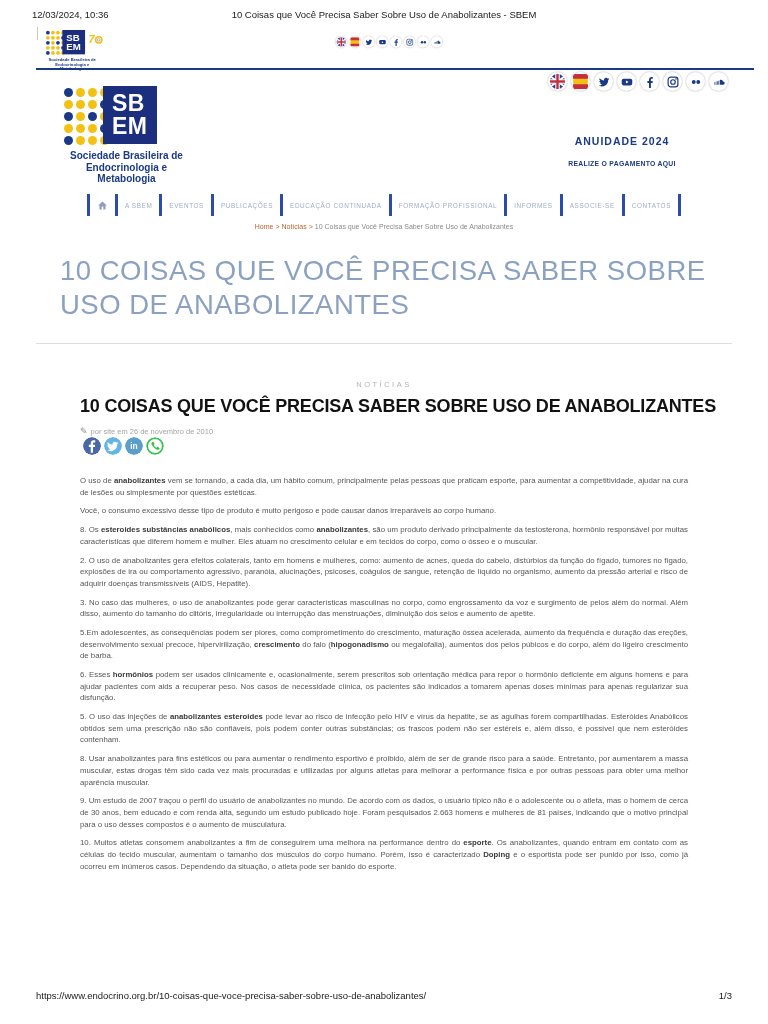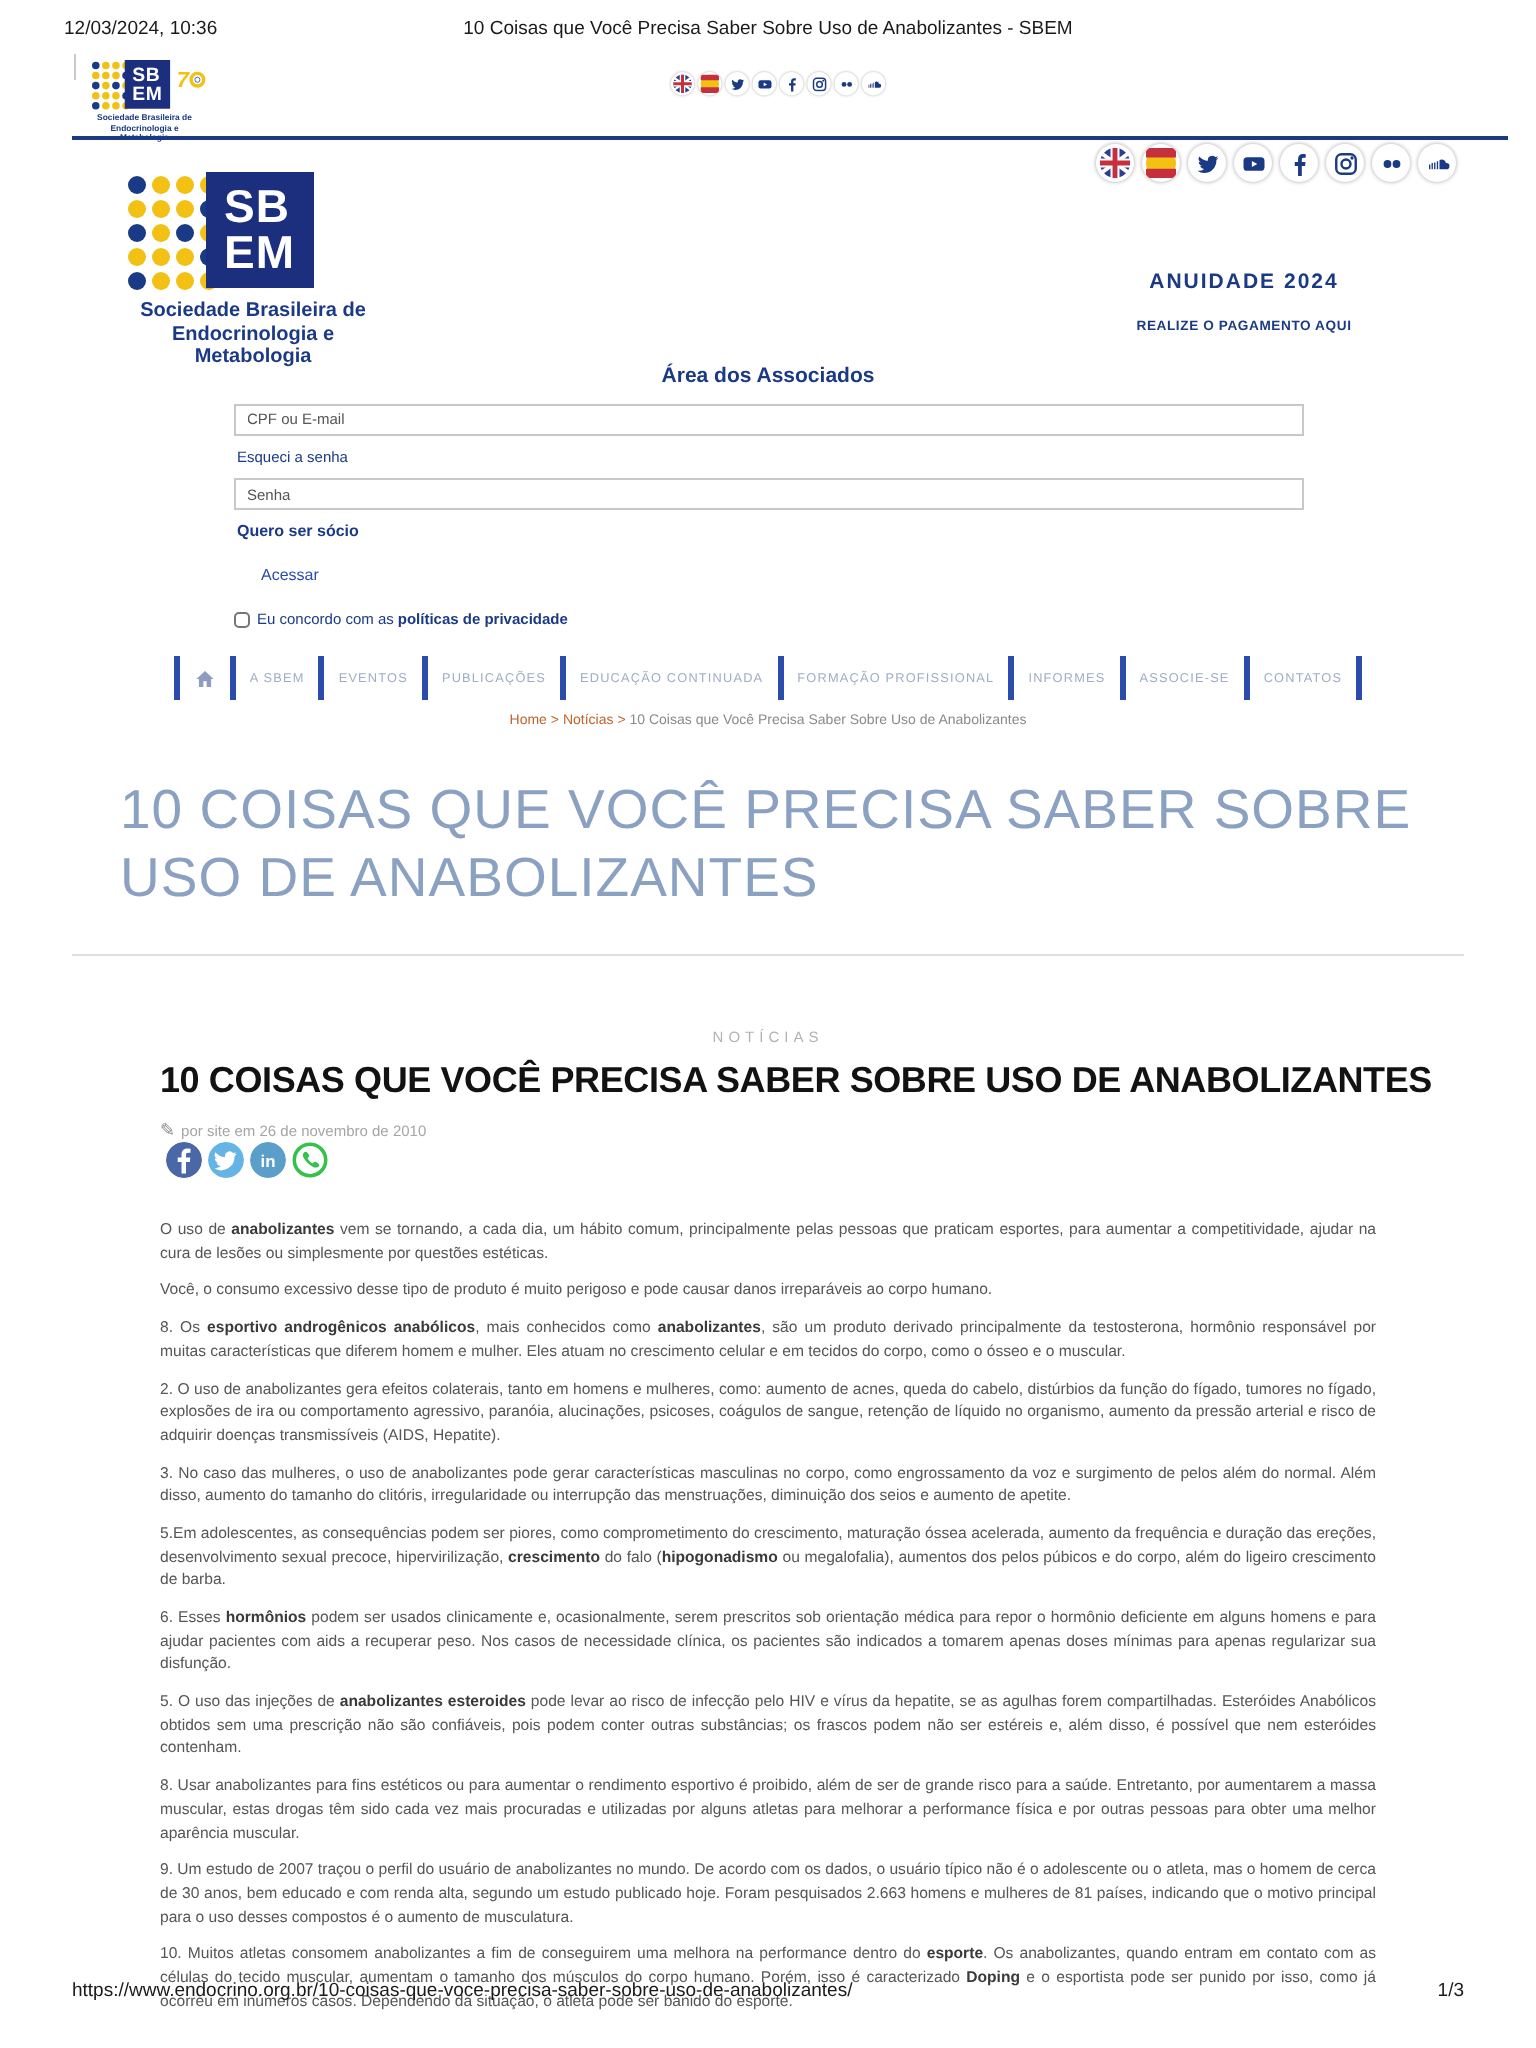--- a/index.html
+++ b/index.html
@@ -278,33 +278,20 @@
             <svg viewBox="0 0 16 16">
               <path fill="#1b3a85" d="M2 11.5V8.3h.9v3.2zm1.7 0V7.4h.9v4.1zm1.7 0V7h.9v4.5zm1.8 0V6.2h.9v5.3zm1.8 0V5.5c.4-.3.9-.5 1.5-.5 1.4 0 2.6 1 2.8 2.4h.3a2 2 0 1 1 0 4.1z"></path>
             </svg>
           </a>
         </div>
       <div class="anuidade">ANUIDADE 2024</div>
       <a class="payment">REALIZE O PAGAMENTO AQUI</a>
     </div>
   </div>
 
-  <div class="login">
-    <div class="login-title">Área dos Associados</div>
-    <input type="text" placeholder="CPF ou E-mail" style="">
-    <a class="login-link">Esqueci a senha</a>
-    <input type="text" placeholder="Senha" style="">
-    <a class="login-link bold">Quero ser sócio</a><br>
-    <a class="acessar">Acessar</a>
-    <label class="consent">
-      <input type="checkbox" style="">
-      <span>Eu concordo com as </span>
-      <b>políticas de privacidade</b>
-    </label>
-  </div>
 
   <nav class="nav" id="main-nav">
       <span class="nav-sep"></span>
       <a class="nav-home">
         <svg viewBox="0 0 16 16">
           <path fill="#8d9cc0" d="M8 2.2L1.8 8h1.8v5.8h3.2V9.6h2.4v4.2h3.2V8h1.8z"></path>
         </svg>
       </a>
       <span class="nav-sep"></span>
       <a class="nav-item">A SBEM</a>
@@ -357,23 +344,23 @@
             <circle cx="8" cy="8" r="8" fill="#5b9ec9"></circle>
             <text x="8" y="11" font-size="7.5" font-weight="bold" fill="#fff" text-anchor="middle" font-family="Liberation Sans, sans-serif">in</text>
           </svg>
         </a><a class="share-icon">
           <svg viewBox="0 0 16 16">
             <circle cx="8" cy="8" r="7" fill="#fff" stroke="#34c24b" stroke-width="1.6"></circle>
             <path fill="#34c24b" d="M5.3 4.8c.3-.6 1-.7 1.4-.2l.8 1.1c.2.3.2.7-.1 1l-.5.5c.4.9 1.4 1.9 2.3 2.3l.5-.5c.3-.3.7-.3 1-.1l1.1.8c.5.4.4 1.1-.2 1.4-.7.4-1.7.4-2.4-.1-1.6-.9-3.2-2.5-4.1-4.1-.4-.7-.4-1.7.2-2.1z"></path>
           </svg>
         </a></div>
     <div class="paragraphs" id="paragraphs">
-        <p><span>O uso de </span><b>anabolizantes</b><span> vem se tornando, a cada dia, um hábito comum, principalmente pelas pessoas que praticam esportes, para aumentar a competitividade, ajudar na cura de lesões ou simplesmente por questões estéticas.</span></p>
+        <p><span>O uso de </span><b>anabolizantes</b><span> vem se tornando, a cada dia, um hábito comum, principalmente pelas pessoas que praticam esporte, para aumentar a competitividade, ajudar na cura de lesões ou simplesmente por questões estéticas.</span></p>
         <p><span>Você, o consumo excessivo desse tipo de produto é muito perigoso e pode causar danos irreparáveis ao corpo humano.</span></p>
-        <p><span>8. Os </span><b>esportivo androgênicos anabólicos</b><span>, mais conhecidos como </span><b>anabolizantes</b><span>, são um produto derivado principalmente da testosterona, hormônio responsável por muitas características que diferem homem e mulher. Eles atuam no crescimento celular e em tecidos do corpo, como o ósseo e o muscular.</span></p>
+        <p><span>8. Os </span><b>esteroides substâncias anabólicos</b><span>, mais conhecidos como </span><b>anabolizantes</b><span>, são um produto derivado principalmente da testosterona, hormônio responsável por muitas características que diferem homem e mulher. Eles atuam no crescimento celular e em tecidos do corpo, como o ósseo e o muscular.</span></p>
         <p><span>2. O uso de anabolizantes gera efeitos colaterais, tanto em homens e mulheres, como: aumento de acnes, queda do cabelo, distúrbios da função do fígado, tumores no fígado, explosões de ira ou comportamento agressivo, paranóia, alucinações, psicoses, coágulos de sangue, retenção de líquido no organismo, aumento da pressão arterial e risco de adquirir doenças transmissíveis (AIDS, Hepatite).</span></p>
         <p><span>3. No caso das mulheres, o uso de anabolizantes pode gerar características masculinas no corpo, como engrossamento da voz e surgimento de pelos além do normal. Além disso, aumento do tamanho do clitóris, irregularidade ou interrupção das menstruações, diminuição dos seios e aumento de apetite.</span></p>
         <p><span>5.Em adolescentes, as consequências podem ser piores, como comprometimento do crescimento, maturação óssea acelerada, aumento da frequência e duração das ereções, desenvolvimento sexual precoce, hipervirilização, </span><b>crescimento</b><span> do falo (</span><b>hipogonadismo</b><span> ou megalofalia), aumentos dos pelos púbicos e do corpo, além do ligeiro crescimento de barba.</span></p>
         <p><span>6. Esses </span><b>hormônios</b><span> podem ser usados clinicamente e, ocasionalmente, serem prescritos sob orientação médica para repor o hormônio deficiente em alguns homens e para ajudar pacientes com aids a recuperar peso. Nos casos de necessidade clínica, os pacientes são indicados a tomarem apenas doses mínimas para apenas regularizar sua disfunção.</span></p>
         <p><span>5. O uso das injeções de </span><b>anabolizantes esteroides</b><span> pode levar ao risco de infecção pelo HIV e vírus da hepatite, se as agulhas forem compartilhadas. Esteróides Anabólicos obtidos sem uma prescrição não são confiáveis, pois podem conter outras substâncias; os frascos podem não ser estéreis e, além disso, é possível que nem esteróides contenham.</span></p>
         <p><span>8. Usar anabolizantes para fins estéticos ou para aumentar o rendimento esportivo é proibido, além de ser de grande risco para a saúde. Entretanto, por aumentarem a massa muscular, estas drogas têm sido cada vez mais procuradas e utilizadas por alguns atletas para melhorar a performance física e por outras pessoas para obter uma melhor aparência muscular.</span></p>
         <p><span>9. Um estudo de 2007 traçou o perfil do usuário de anabolizantes no mundo. De acordo com os dados, o usuário típico não é o adolescente ou o atleta, mas o homem de cerca de 30 anos, bem educado e com renda alta, segundo um estudo publicado hoje. Foram pesquisados 2.663 homens e mulheres de 81 países, indicando que o motivo principal para o uso desses compostos é o aumento de musculatura.</span></p>
         <p><span>10. Muitos atletas consomem anabolizantes a fim de conseguirem uma melhora na performance dentro do </span><b>esporte</b><span>. Os anabolizantes, quando entram em contato com as células do tecido muscular, aumentam o tamanho dos músculos do corpo humano. Porém, isso é caracterizado </span><b>Doping</b><span> e o esportista pode ser punido por isso, como já ocorreu em inúmeros casos. Dependendo da situação, o atleta pode ser banido do esporte.</span></p>
       </div>
 

